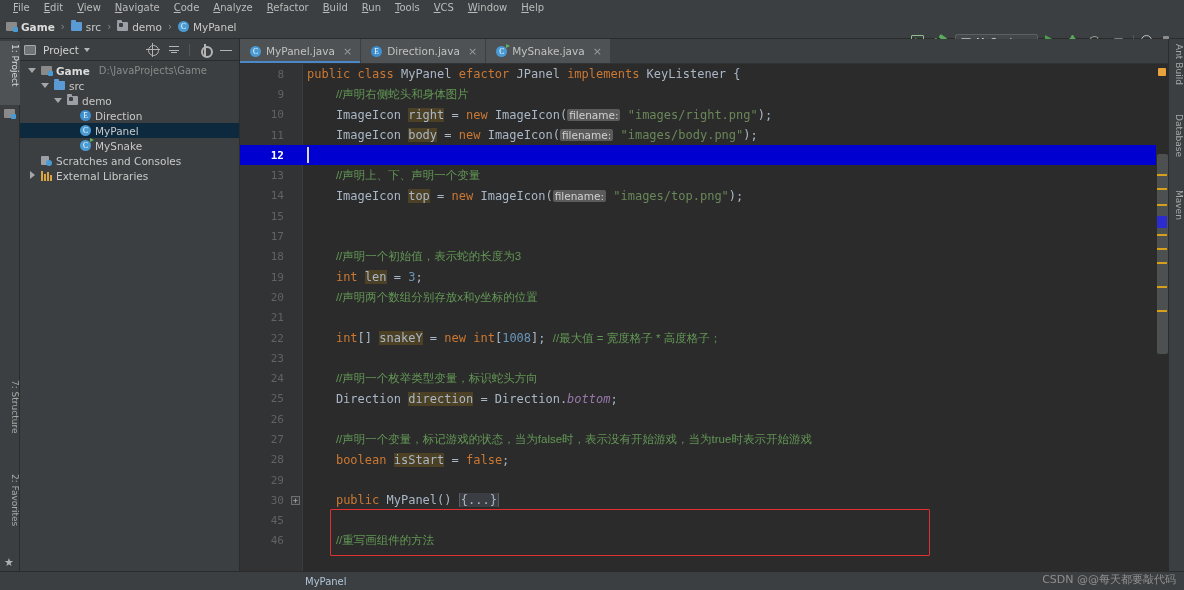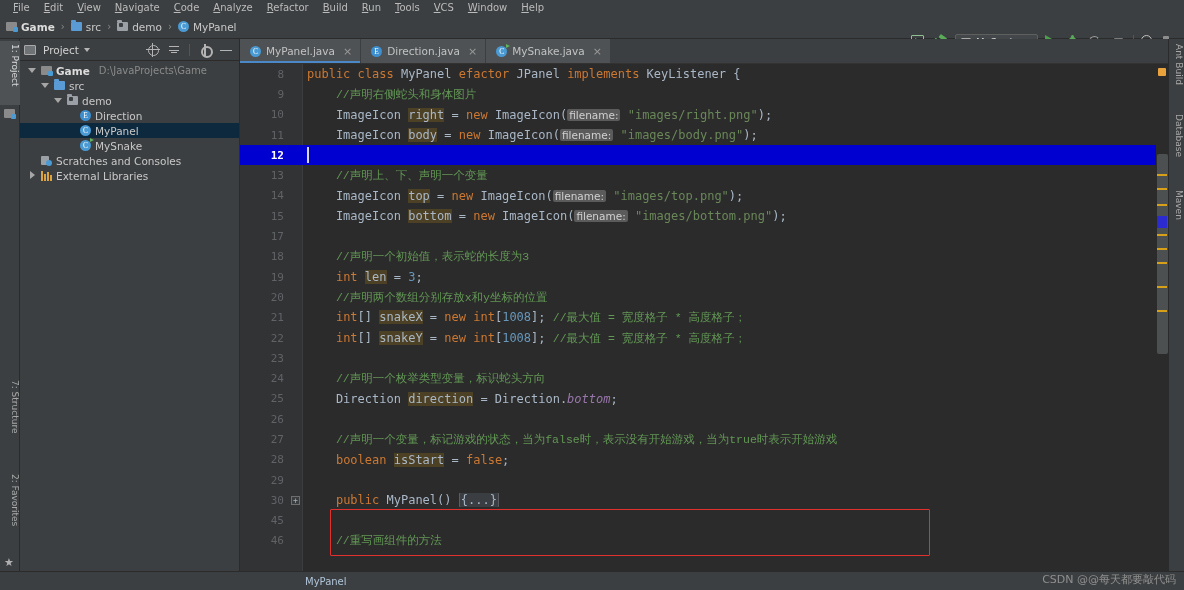--- a/index.html
+++ b/index.html
@@ -312,21 +312,21 @@
   .ital { font-style: italic; }
   .hl-ident { background: #4d4125; color: #a9b7c6; }
   .param-hint {
     background: #5b5b5b; color: #d0d0d0; border-radius: 2px;
     font-size: 10.5px; padding: 0 2px; font-family: "DejaVu Sans", sans-serif;
   }
   .fold-inline {
     background: #3a3d41; border: 1px solid #5a5d61; border-radius: 2px;
     color: #a9b7c6; padding: 0 1px;
   }
-  .cn { font-family: Liberation Mono, monospace; font-size: 11.5px; }
+  .cn { font-family: Liberation Sans, sans-serif; font-size: 11.5px; }
 
   
   .annot-box {
     position: absolute; left: 90px; top: 445px; width: 600px; height: 47px;
     border: 1.6px solid #e03030; pointer-events: none; border-radius: 1px;
   }
 
   
   .marker-col {
     position: absolute; right: 0; top: 25px; width: 12px; height: 507px;
@@ -586,21 +586,20 @@
             <span class="code">    <span class="cmt-cn cn">//声明上、下、声明一个变量</span></span>
           </div>
           <div class="line">
             <span class="lnum">14</span>
             <span class="fold-col"></span>
             <span class="code">    ImageIcon <span class="hl-ident">top</span> = <span class="kw">new</span> ImageIcon(<span class="param-hint">filename:</span> <span class="str">"images/top.png"</span>);</span>
           </div>
           <div class="line">
             <span class="lnum">15</span>
             <span class="fold-col"></span>
-            <span class="code">    ImageIcon <span class="hl-ident">bottom</span> = <span class="kw">new</span> ImageIcon(<span class="param-hint">filename:</span> <span class="str">"images/bottom.png"</span>);</span>
           </div>
           <div class="line">
             <span class="lnum">17</span>
             <span class="fold-col"></span>
             <span class="code"></span>
           </div>
           <div class="line">
             <span class="lnum">18</span>
             <span class="fold-col"></span>
             <span class="code">    <span class="cmt-cn cn">//声明一个初始值，表示蛇的长度为3</span></span>
@@ -611,21 +610,20 @@
             <span class="code">    <span class="kw">int</span> <span class="hl-ident">len</span> = <span class="num">3</span>;</span>
           </div>
           <div class="line">
             <span class="lnum">20</span>
             <span class="fold-col"></span>
             <span class="code">    <span class="cmt-cn cn">//声明两个数组分别存放x和y坐标的位置</span></span>
           </div>
           <div class="line">
             <span class="lnum">21</span>
             <span class="fold-col"></span>
-            <span class="code">    <span class="kw">int</span>[] <span class="hl-ident">snakeX</span> = <span class="kw">new</span> <span class="kw">int</span>[<span class="num">1008</span>]; <span class="cmt-cn cn">//最大值 = 宽度格子 * 高度格子；</span></span>
           </div>
           <div class="line">
             <span class="lnum">22</span>
             <span class="fold-col"></span>
             <span class="code">    <span class="kw">int</span>[] <span class="hl-ident">snakeY</span> = <span class="kw">new</span> <span class="kw">int</span>[<span class="num">1008</span>]; <span class="cmt-cn cn">//最大值 = 宽度格子 * 高度格子；</span></span>
           </div>
           <div class="line">
             <span class="lnum">23</span>
             <span class="fold-col"></span>
             <span class="code"></span>

